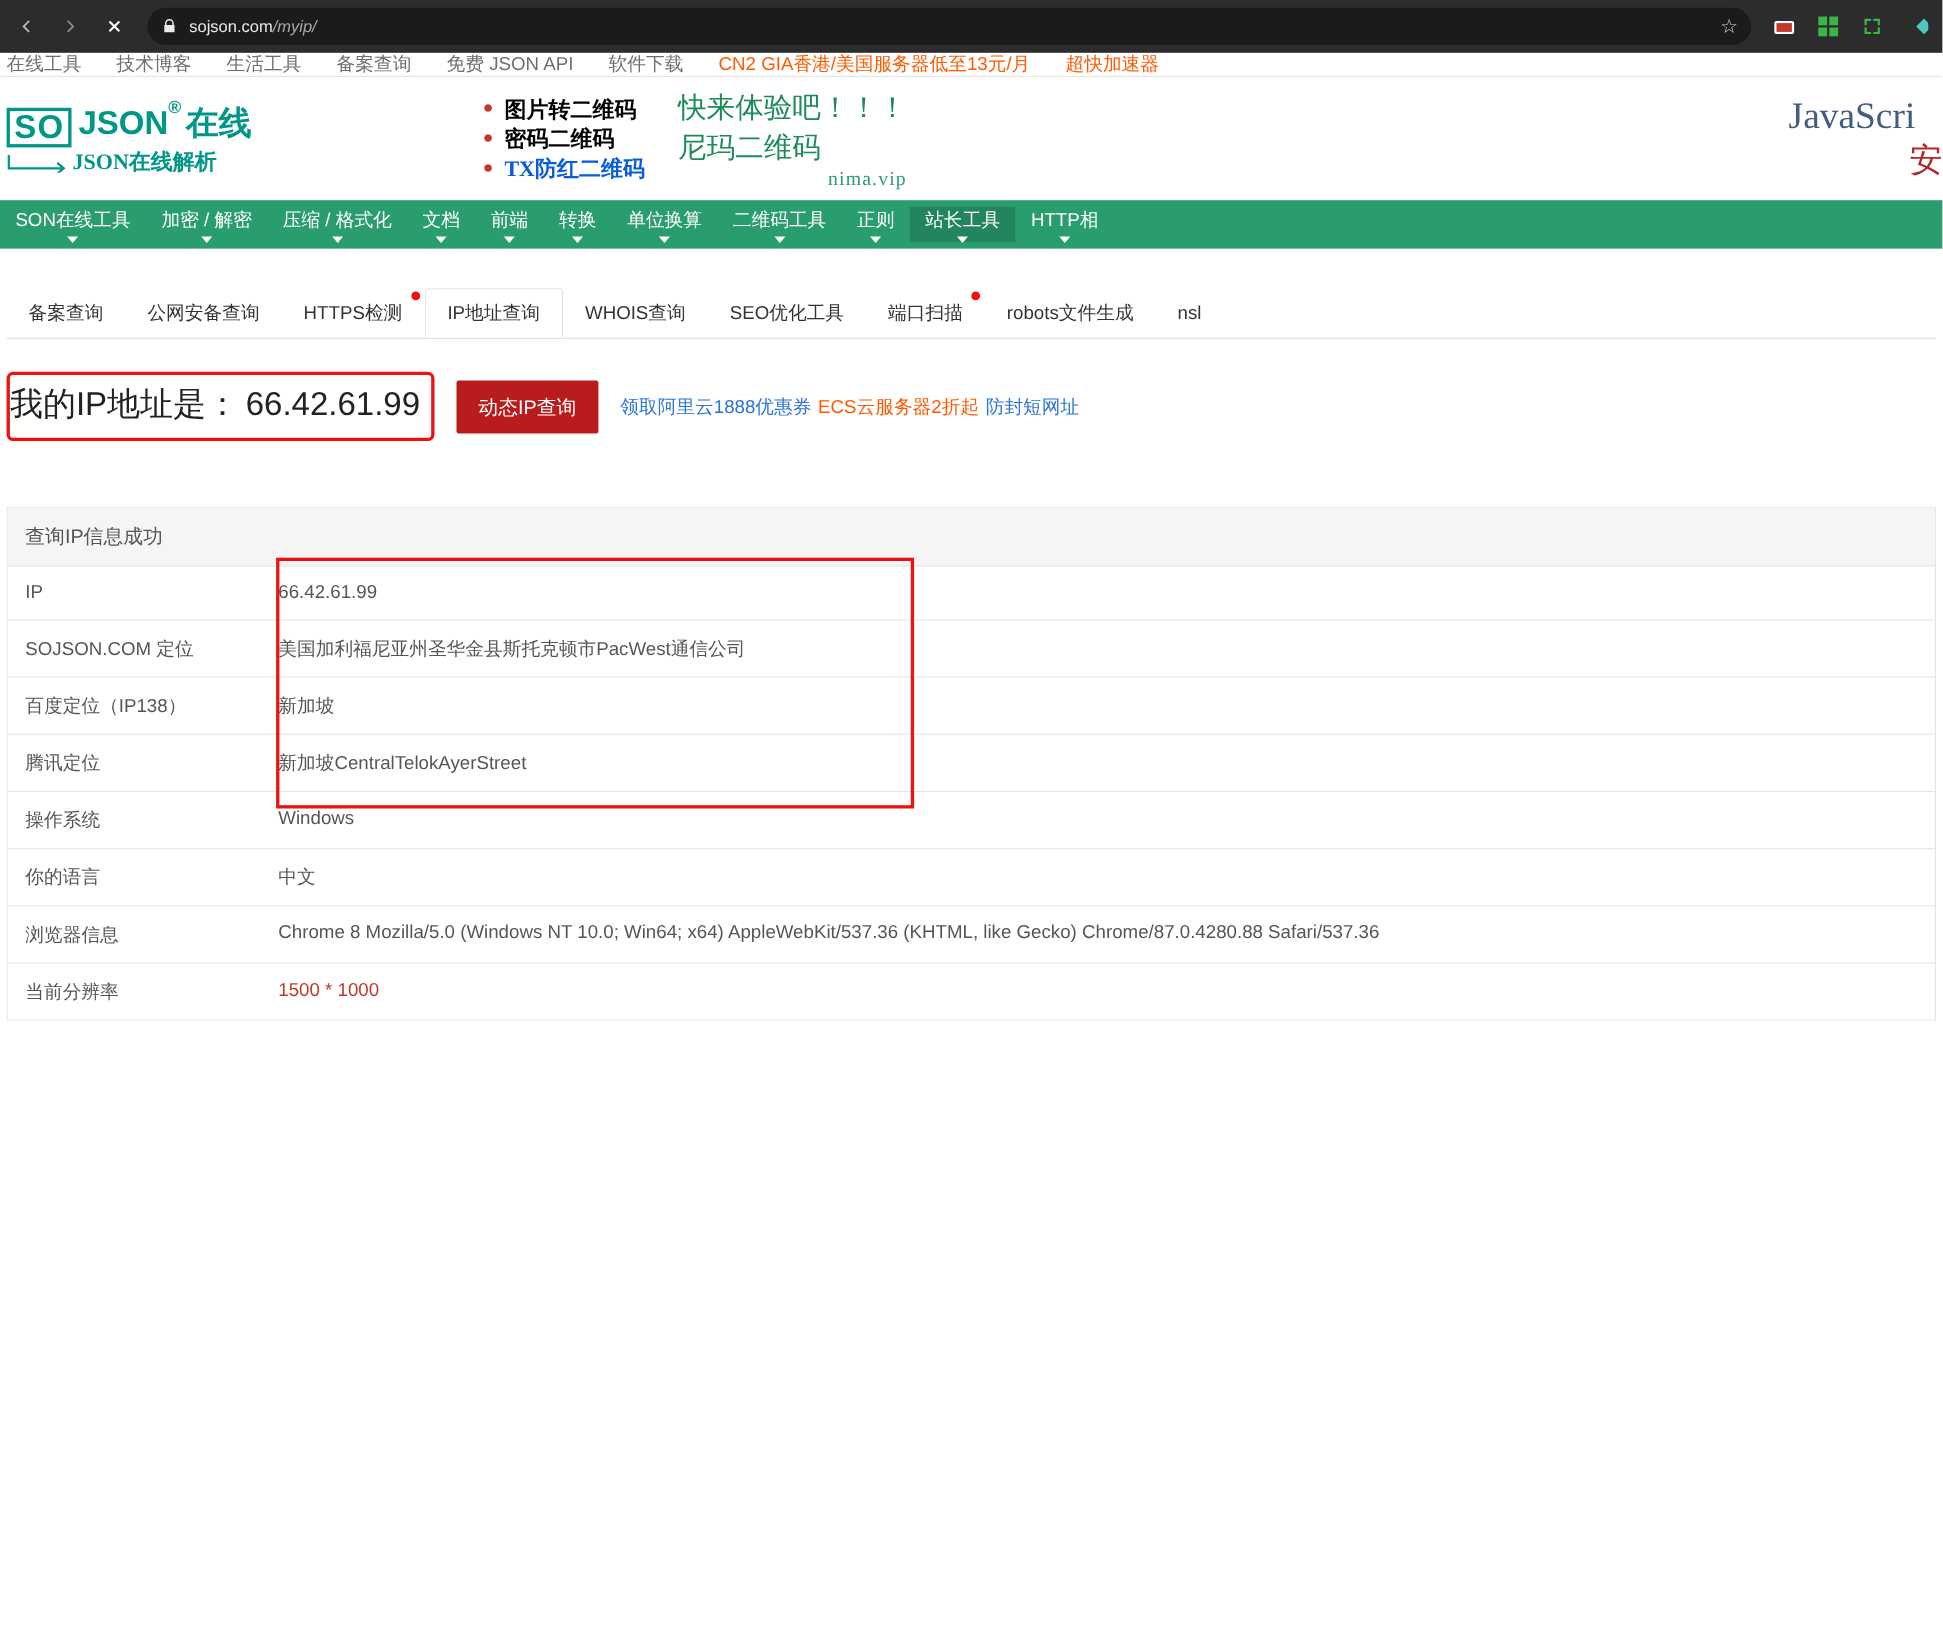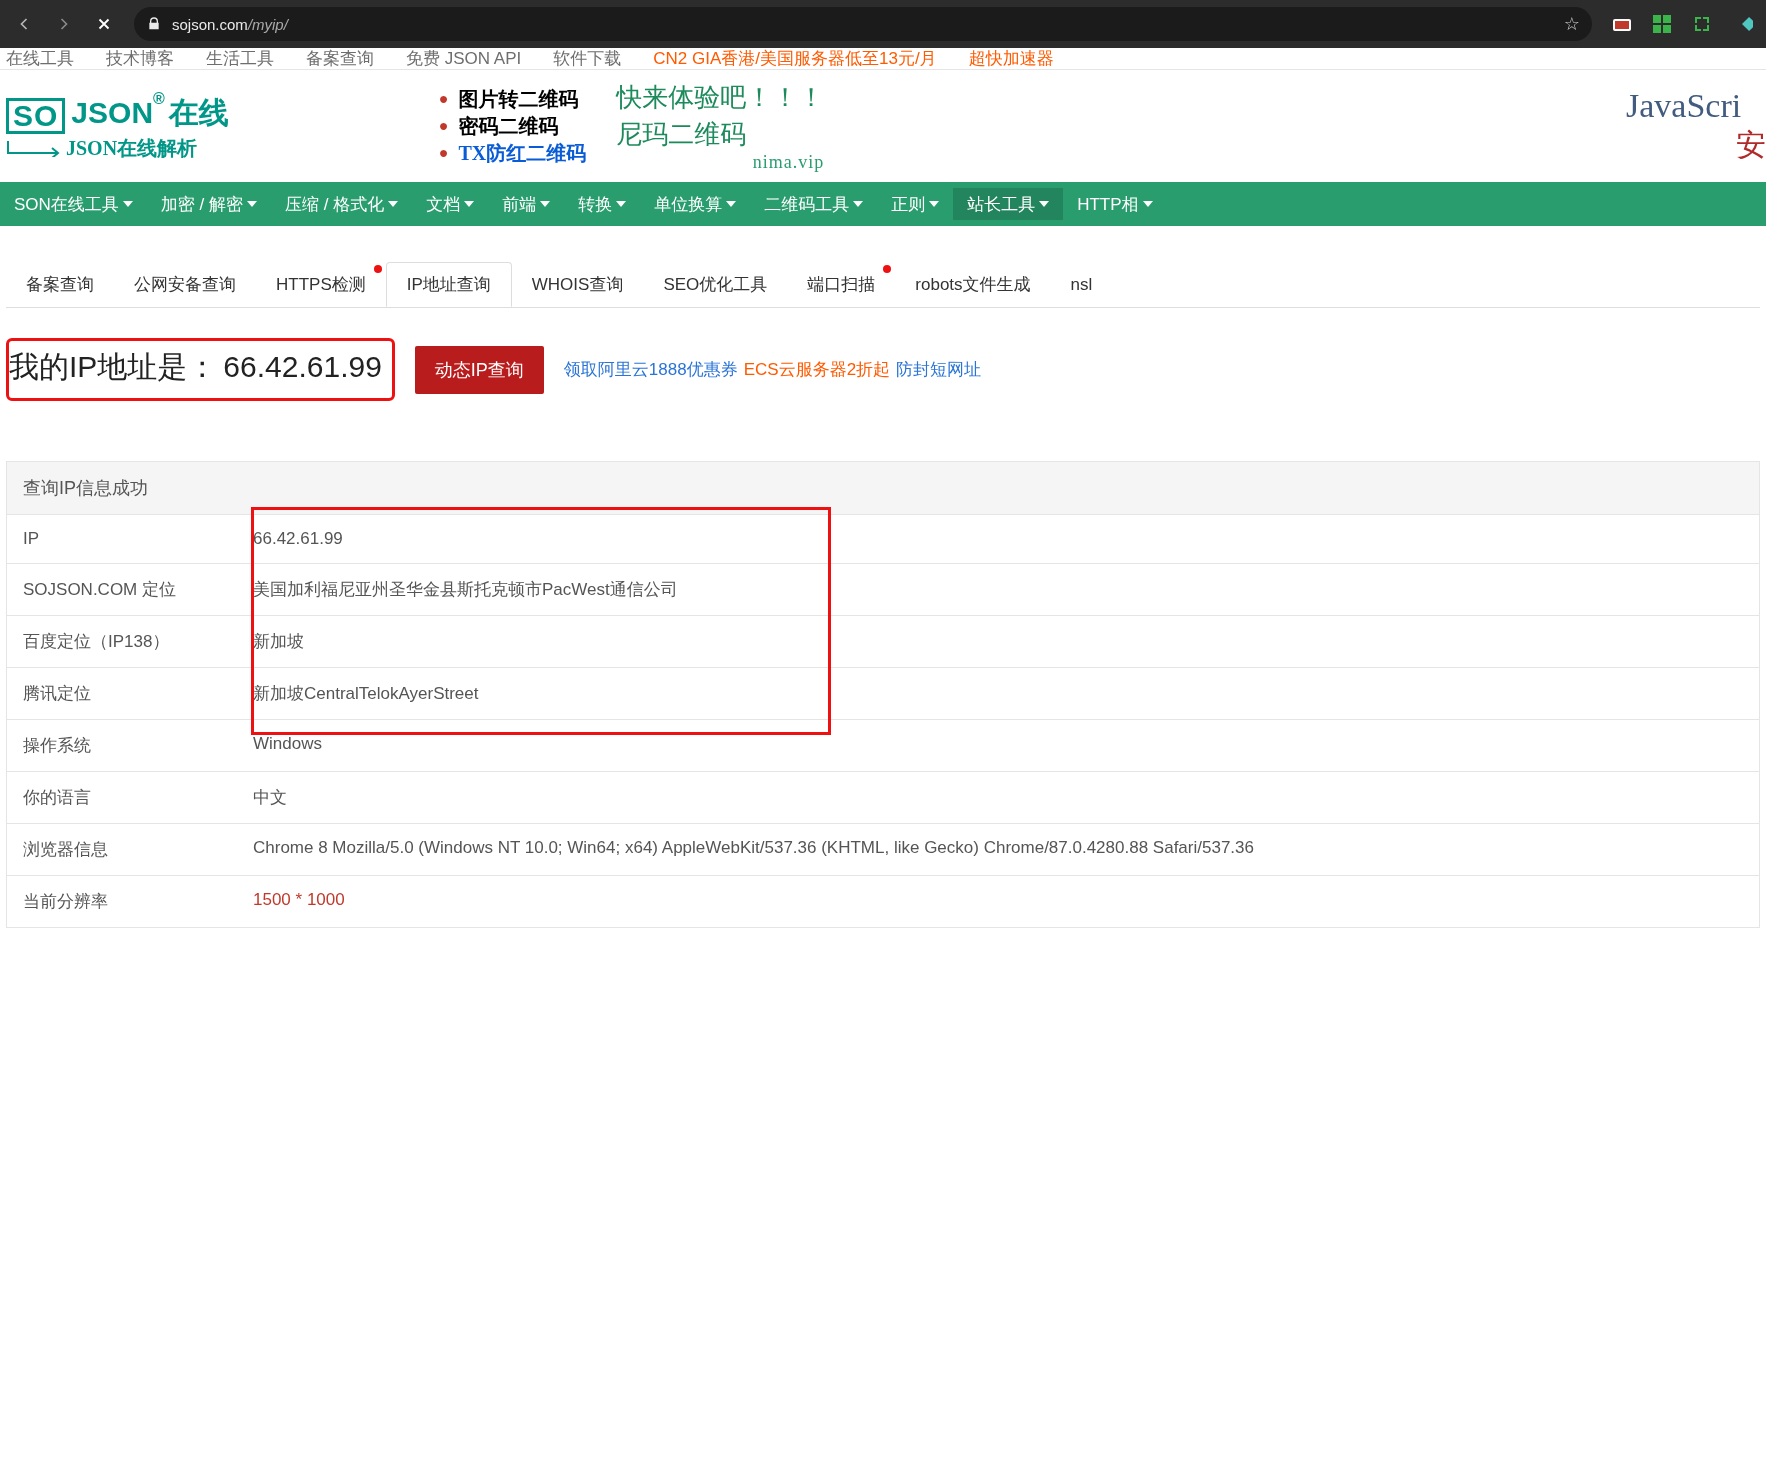--- a/index.html
+++ b/index.html
@@ -39,21 +39,21 @@
   .hand-col { margin-left:30px; color:#1c8a5a; font-family:"KaiTi","STKaiti",cursive; }
   .hand-line1 { font-size:26px; }
   .hand-line2 { font-size:26px; margin-top:2px; }
   .hand-sub { text-align:right; color:#2a9d6f; font-size:18px; font-family:serif; letter-spacing:1px; }
   .js-col { margin-left:auto; padding-right:0; color:#415c7e; font-family:"Times New Roman",serif; white-space:nowrap; overflow:hidden; width:140px; }
   .js-top { font-size:34px; }
   .js-bot { font-size:30px; color:#b02a2a; text-align:right; }
 
   
   .nav-bar { height:44px; background:#2a9d6f; display:flex; align-items:center; white-space:nowrap; }
-  .nav-item { color:#fff; font-size:17px; padding:0 14px; height:32px; display:flex; align-items:center; gap:4px; cursor:pointer; }
+  .nav-item { color:#fff; font-size:17px; padding:0 14px; height:32px; display:flex; align-items:center; gap:4px; cursor:pointer;flex-direction:column; }
   .nav-item.active { background:#23855e; }
   .caret { width:0; height:0; border-left:5px solid transparent; border-right:5px solid transparent; border-top:6px solid #fff; }
 
   
   .subtabs { display:flex; align-items:center; gap:0; margin-top:36px; padding:0 6px; font-size:17px; color:#333; }
   .subtab { padding:10px 20px; cursor:pointer; position:relative; }
   .subtab.active { border:1px solid #ddd; border-bottom:1px solid #fff; border-radius:4px 4px 0 0; }
   .red-dot { position:absolute; top:2px; right:4px; width:8px; height:8px; background:#e11; border-radius:50%; }
   .subtab-line { border-bottom:1px solid #ddd; margin:0 6px; }
 

